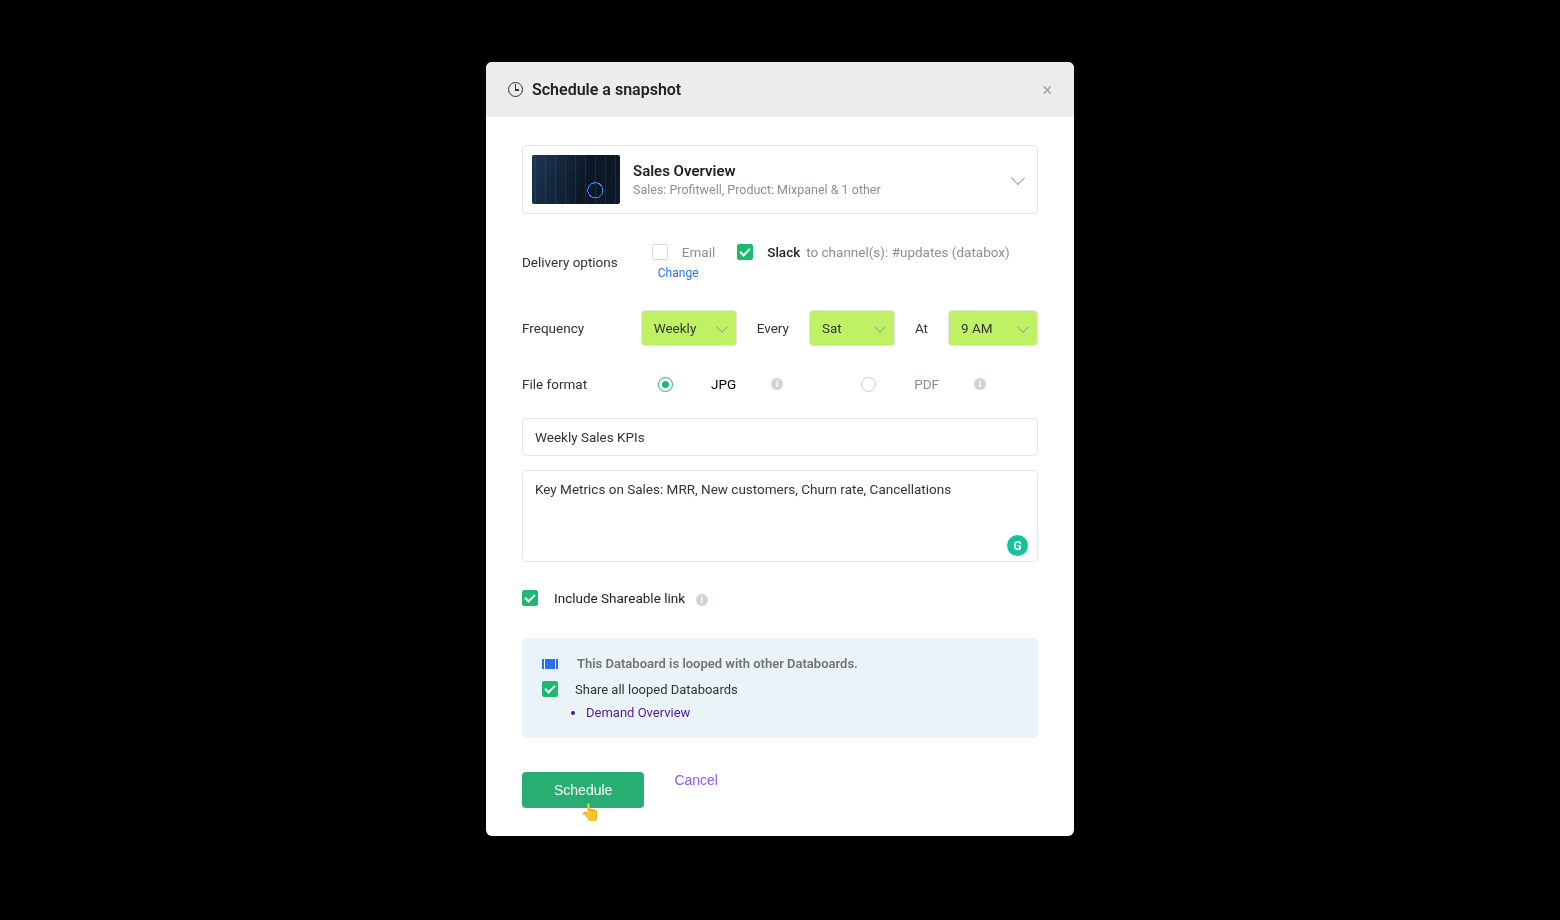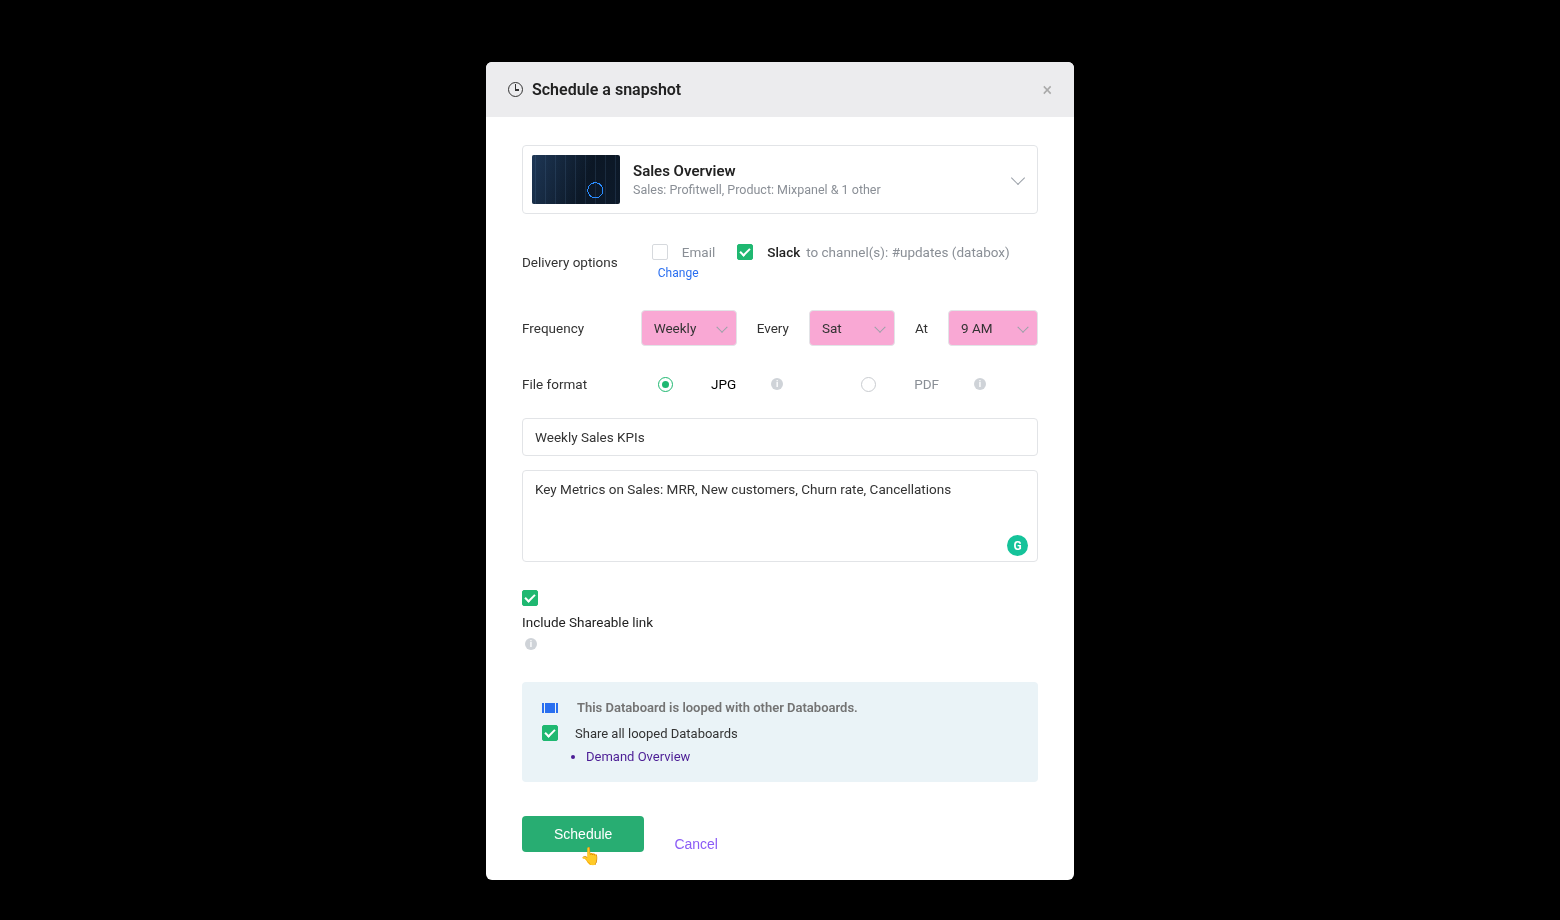--- a/index.html
+++ b/index.html
@@ -137,21 +137,21 @@
   }
   .delivery-opts { display:flex; align-items:center; gap:6px; flex-wrap:wrap; }
   .muted { color:#8a8f96; }
   .link { color:#2a6ff0; font-size:12px; cursor:pointer; margin-left:6px; }
   .select {
     border:1px solid #e2e4e7;
     border-radius:4px;
     padding: 9px 30px 9px 12px;
     font-size:13.5px;
     color:#333;
-    background:#f9a8d4;
+    background:#bef264;
     position:relative;
     min-width:80px;
     cursor:pointer;
   }
   .select .chev-sm {
     position:absolute;
     right:10px;
     top:50%;
     width:8px;height:8px;
     border-right:1.4px solid #9aa0a8;
@@ -189,42 +189,42 @@
   }
   .ta-wrap { position:relative; }
   .grammarly {
     position:absolute;
     right:10px;bottom:10px;
     width:21px;height:21px;border-radius:50%;
     background:#15c39a;
     display:flex;align-items:center;justify-content:center;
     color:#fff;font-weight:700;font-size:12px;
   }
-  .share-row { margin-top:24px; display:flex; align-items:flex-start; gap:8px; font-size:13.5px; color:#222;flex-direction:column;}
+  .share-row { margin-top:24px; display:flex; align-items:flex-end; gap:8px; font-size:13.5px; color:#222;}
   .loop-box {
     margin-top: 32px;
     background:#eaf3f7;
     border-radius:4px;
     padding: 18px 20px;
     font-size:13px;
   }
   .loop-head { display:flex; align-items:center; gap:19px; color:#737373; font-weight:600; margin-bottom:10px;}
   .loop-icon {
     display:flex; gap:1px; align-items:center;
   }
   .loop-icon .s1{width:2px;height:10px;background:#2a6ff0;}
   .loop-icon .s2{width:10px;height:10px;background:#2a6ff0;}
   .loop-icon .s3{width:2px;height:10px;background:#2a6ff0;}
   .loop-share { display:flex; align-items:center; gap:9px; margin-top:4px; color:#333;}
   .loop-list { margin: 8px 0 0 44px; color:#4c1d95; }
   .loop-list li { font-size:13px; }
   .actions {
     margin-top: 34px;
     display:flex;
-    align-items:flex-end;
+    align-items:flex-start;
     gap: 30px;
     position: relative;
   }
   .btn-primary {
     background:#28ad72;
     color:#fff;
     border:none;
     border-radius:4px;
     padding: 10px 32px;
     font-size:14px;

